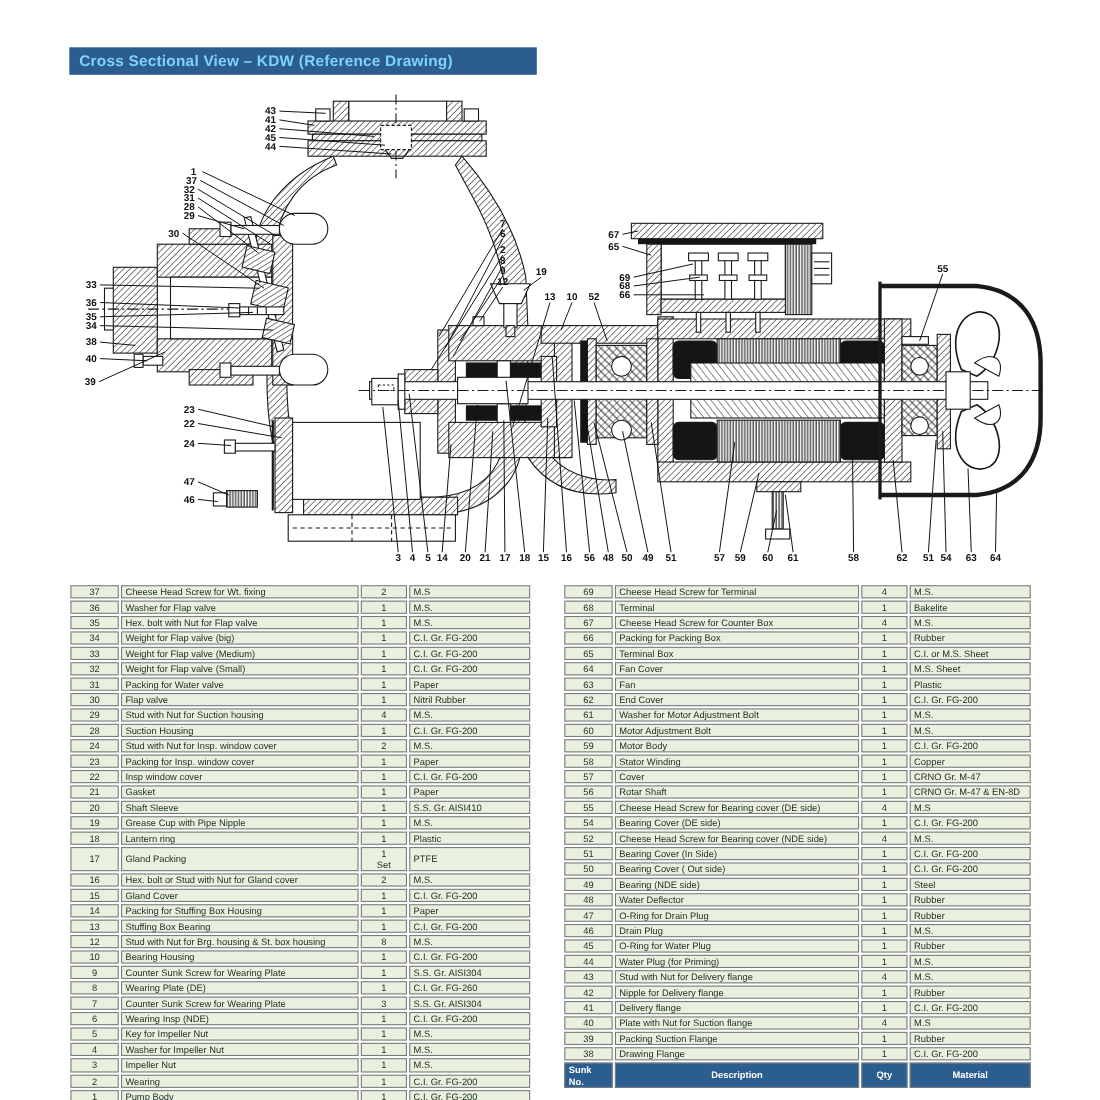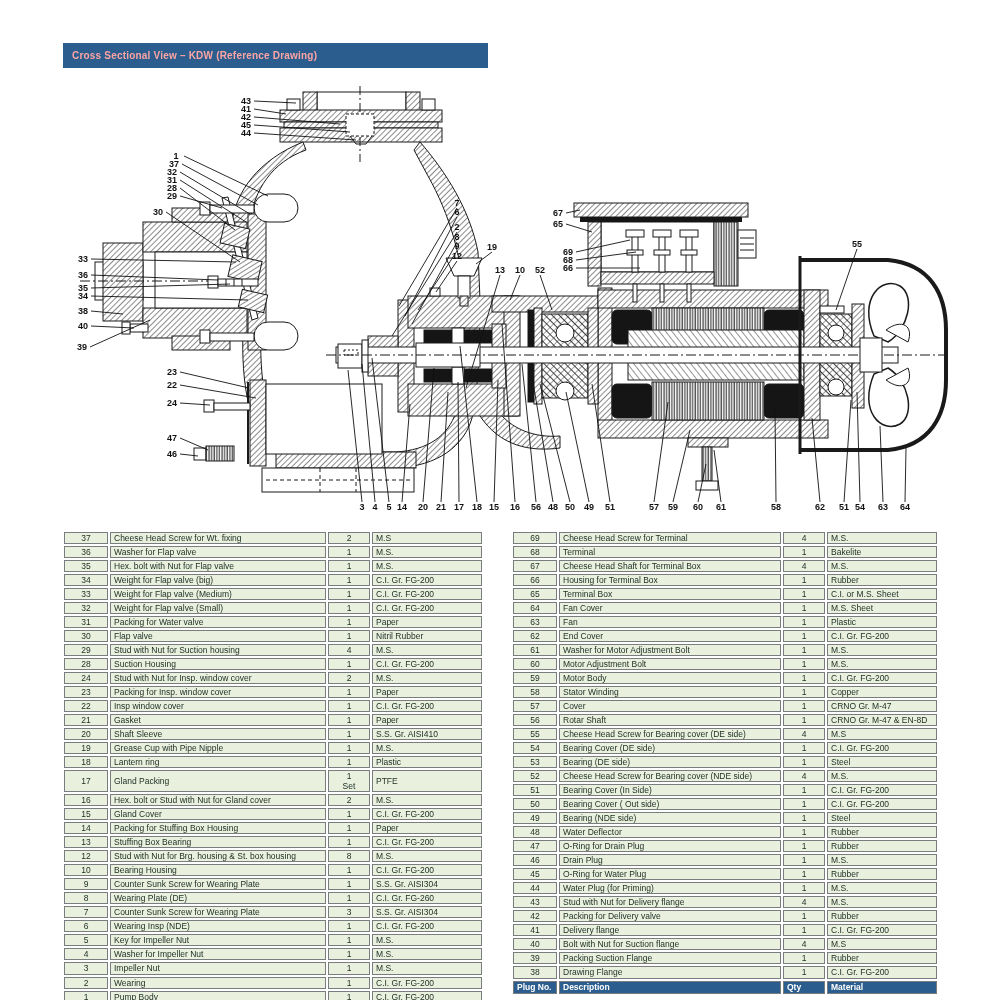--- a/index.html
+++ b/index.html
@@ -8,37 +8,37 @@
     --row-border:#7a7d80;
     --ink:#1a1a1a;
   }
   html,body{margin:0;padding:0;}
   body{
     width:1000px;height:1000px;position:relative;background:#ffffff;
     font-family:"Liberation Sans", sans-serif;color:#1c2b22;overflow:hidden;
   }
   .banner{
     position:absolute;left:63px;top:43px;width:425px;height:25px;
-    background:var(--banner-bg);color:#fca5a5;font-weight:bold;font-size:10px;
+    background:var(--banner-bg);color:#7dd3fc;font-weight:bold;font-size:14px;
     line-height:25px;padding-left:9px;box-sizing:border-box;letter-spacing:.2px;
   }
   svg.drawing{position:absolute;left:0;top:80px;width:1000px;height:450px;}
   table.parts-table{
     position:absolute;top:530px;border-collapse:separate;border-spacing:2px;
     background:#fff;table-layout:fixed;
   }
   #left-table{left:62px;width:422px;}
   #right-table{left:511px;width:428px;}
   .parts-table td,.parts-table th{
     border:1px solid var(--row-border);font-size:8.5px;line-height:1.18;
     padding:0px 3px;vertical-align:middle;height:10px;overflow:hidden;
   }
   .parts-table td{background:var(--row-bg);}
   .parts-table th{
-    background:var(--banner-bg);color:#fff;text-align:left;font-weight:bold;height:11px;
+    background:var(--banner-bg);color:#fff;text-align:center;font-weight:bold;height:11px;
   }
   .c-part{width:36px;text-align:center;}
   .c-desc{width:auto;text-align:left;}
   .c-qty{width:34px;text-align:center;white-space:pre-line;}
   .c-mat{width:102px;text-align:left;}
   th.c-part{text-align:left;}
 </style>
 </head>
 <body>
 
@@ -591,27 +591,27 @@
         <td class="c-mat">M.S.</td>
       </tr>
       <tr>
         <td class="c-part">68</td>
         <td class="c-desc">Terminal</td>
         <td class="c-qty">1</td>
         <td class="c-mat">Bakelite</td>
       </tr>
       <tr>
         <td class="c-part">67</td>
-        <td class="c-desc">Cheese Head Shaft for Terminal Box</td>
+        <td class="c-desc">Cheese Head Screw for Counter Box</td>
         <td class="c-qty">4</td>
         <td class="c-mat">M.S.</td>
       </tr>
       <tr>
         <td class="c-part">66</td>
-        <td class="c-desc">Housing for Terminal Box</td>
+        <td class="c-desc">Packing for Packing Box</td>
         <td class="c-qty">1</td>
         <td class="c-mat">Rubber</td>
       </tr>
       <tr>
         <td class="c-part">65</td>
         <td class="c-desc">Terminal Box</td>
         <td class="c-qty">1</td>
         <td class="c-mat">C.I. or M.S. Sheet</td>
       </tr>
       <tr>
@@ -674,26 +674,20 @@
         <td class="c-qty">4</td>
         <td class="c-mat">M.S</td>
       </tr>
       <tr>
         <td class="c-part">54</td>
         <td class="c-desc">Bearing Cover (DE side)</td>
         <td class="c-qty">1</td>
         <td class="c-mat">C.I. Gr. FG-200</td>
       </tr>
       <tr>
-        <td class="c-part">53</td>
-        <td class="c-desc">Bearing (DE side)</td>
-        <td class="c-qty">1</td>
-        <td class="c-mat">Steel</td>
-      </tr>
-      <tr>
         <td class="c-part">52</td>
         <td class="c-desc">Cheese Head Screw for Bearing cover (NDE side)</td>
         <td class="c-qty">4</td>
         <td class="c-mat">M.S.</td>
       </tr>
       <tr>
         <td class="c-part">51</td>
         <td class="c-desc">Bearing Cover (In Side)</td>
         <td class="c-qty">1</td>
         <td class="c-mat">C.I. Gr. FG-200</td>
@@ -741,50 +735,50 @@
         <td class="c-mat">M.S.</td>
       </tr>
       <tr>
         <td class="c-part">43</td>
         <td class="c-desc">Stud with Nut for Delivery flange</td>
         <td class="c-qty">4</td>
         <td class="c-mat">M.S.</td>
       </tr>
       <tr>
         <td class="c-part">42</td>
-        <td class="c-desc">Packing for Delivery valve</td>
+        <td class="c-desc">Nipple for Delivery flange</td>
         <td class="c-qty">1</td>
         <td class="c-mat">Rubber</td>
       </tr>
       <tr>
         <td class="c-part">41</td>
         <td class="c-desc">Delivery flange</td>
         <td class="c-qty">1</td>
         <td class="c-mat">C.I. Gr. FG-200</td>
       </tr>
       <tr>
         <td class="c-part">40</td>
-        <td class="c-desc">Bolt with Nut for Suction flange</td>
+        <td class="c-desc">Plate with Nut for Suction flange</td>
         <td class="c-qty">4</td>
         <td class="c-mat">M.S</td>
       </tr>
       <tr>
         <td class="c-part">39</td>
         <td class="c-desc">Packing  Suction Flange</td>
         <td class="c-qty">1</td>
         <td class="c-mat">Rubber</td>
       </tr>
       <tr>
         <td class="c-part">38</td>
         <td class="c-desc">Drawing Flange</td>
         <td class="c-qty">1</td>
         <td class="c-mat">C.I. Gr. FG-200</td>
       </tr>
     </tbody>
   <tfoot>
     <tr>
-      <th class="c-part">Plug No.</th>
+      <th class="c-part">Sunk No.</th>
       <th class="c-desc">Description</th>
       <th class="c-qty">Qty</th>
       <th class="c-mat">Material</th>
     </tr>
   </tfoot>
 </table>
 
 </body></html>

